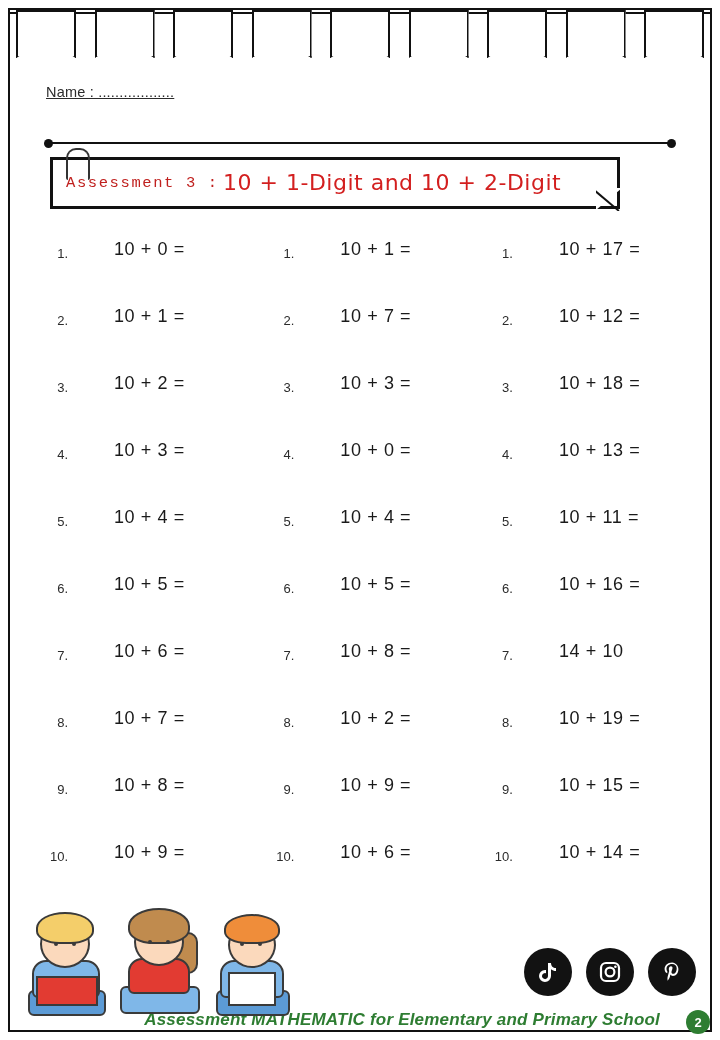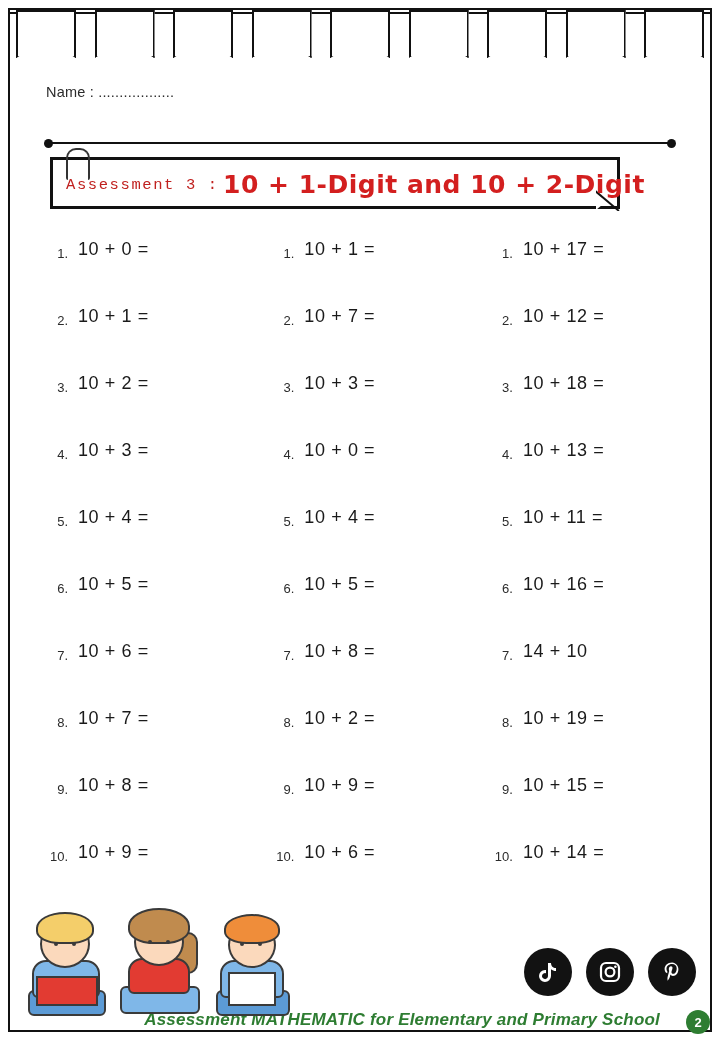--- a/index.html
+++ b/index.html
@@ -73,20 +73,21 @@
     top: 84px;
     width: 636px;
     font-size: 14.5px;
     color: #2b2b2b;
     letter-spacing: .2px;
   }
   .info-row {
     display: flex;
     justify-content: space-between;
     margin-bottom: 6px;
+    text-decoration: underline;
   }
   .info-left { width: 300px; }
   .info-right { width: 300px; }
 
   
   .divider {
     position: absolute;
     left: 44px;
     top: 139px;
     width: 632px;
@@ -178,23 +179,23 @@
     white-space: nowrap;
   }
   .banner-label {
     font-size: 15.5px;
     letter-spacing: 1.6px;
     color: #c0211f;
     font-family: "Liberation Mono", monospace;
     vertical-align: middle;
   }
   .banner-title {
-    font-size: 25px;
+    font-size: 22px;
     color: #d31f1f;
-    font-weight: bold;
+    font-weight: normal;
     font-family: "DejaVu Sans", sans-serif;
     letter-spacing: .5px;
     vertical-align: middle;
   }
 
   
   .sheet {
     position: absolute;
     left: 44px;
     top: 236px;
@@ -221,20 +222,21 @@
     color: #2b2b2b;
     line-height: 24px;
     padding-top: 6px;
     box-sizing: border-box;
   }
   .pexpr {
     font-size: 18px;
     color: #1a1a1a;
     line-height: 26px;
     letter-spacing: .6px;
+    margin-left: 36px;
   }
 
   
   .kids {
     position: absolute;
     left: 16px;
     bottom: 26px;
     width: 280px;
     height: 118px;
   }

